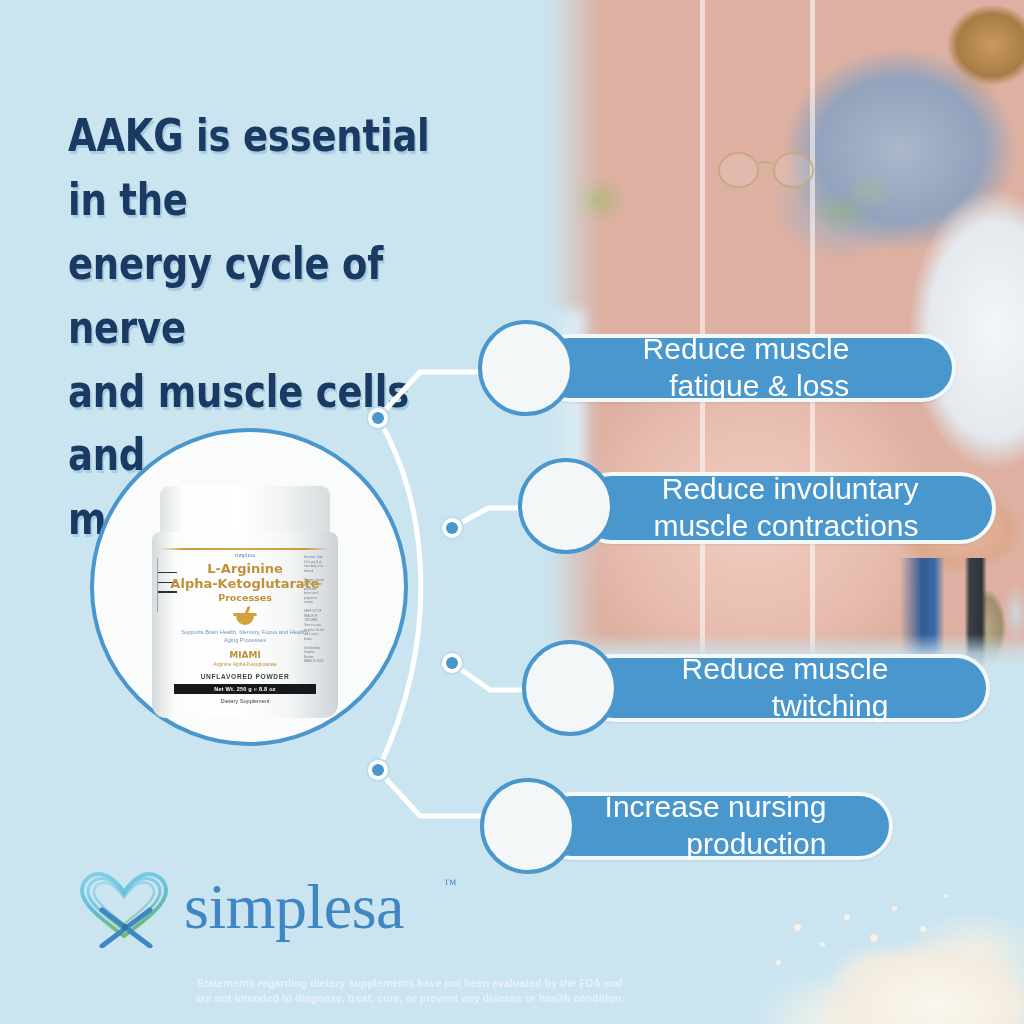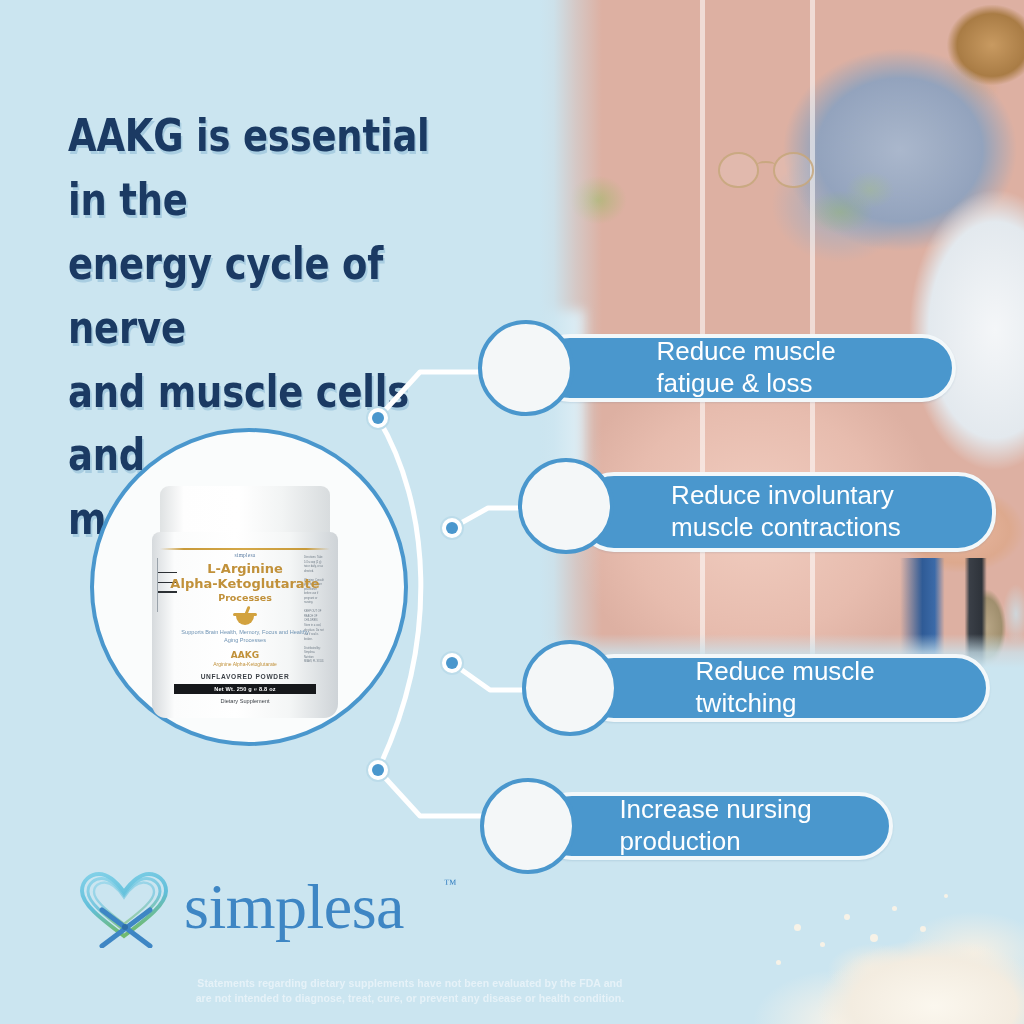--- a/index.html
+++ b/index.html
@@ -227,22 +227,22 @@
 
   
   .callout { position: absolute; }
   .callout .bubble {
     position: absolute; left: 58px; top: 0;
     background: #4a97cd;
     border: 4px solid #f3f8fa;
     border-radius: 38px;
     color: #ffffff;
     display: flex; align-items: center; justify-content: center;
-    text-align: left;
-    font-size: 26px; line-height: 1.22;
+    text-align: right;
+    font-size: 30px; line-height: 1.22;
     padding: 10px 22px;
     white-space: pre-line;
     box-shadow: 0 1px 2px rgba(30,80,120,.12);
   }
   .callout .knob {
     position: absolute; left: 0; top: -14px;
     width: 96px; height: 96px; border-radius: 50%;
     background: #f4f7f8;
     border: 4px solid #4a97cd;
   }
@@ -367,36 +367,36 @@
       <div class="lbl-title">L-Arginine
 Alpha-Ketoglutarate</div>
       <div class="lbl-sub">Processes</div>
       <div class="mortar">
         <div class="pestle"></div>
           <div class="rim"></div>
           <div class="bowl"></div>
       </div>
       <div class="lbl-claim">Supports Brain Health, Memory, Focus and Healthy
 Aging Processes</div>
-      <div class="lbl-aakg">AAKG</div>
+      <div class="lbl-aakg">MIAMI</div>
       <div class="lbl-aakg-sub">Arginine Alpha-Ketoglutarate</div>
       <div class="lbl-unflav">UNFLAVORED POWDER</div>
       <div class="lbl-netwt">Net Wt. 250 g ℮ 8.8 oz</div>
       <div class="lbl-dietary">Dietary Supplement</div>
     </div>
   </div>
 
   <div class="callout" style="left:478px; top:334px;">
     <div class="bubble" style="width:420px; height:68px;">Reduce muscle
 fatigue &amp; loss</div>
     <div class="knob"></div>
   </div>
 
   <div class="callout" style="left:518px; top:472px;">
-    <div class="bubble" style="width:420px; height:80px;">Reduce involuntary
+    <div class="bubble" style="width:420px; height:72px;">Reduce involuntary
 muscle contractions</div>
     <div class="knob"></div>
   </div>
 
   <div class="callout" style="left:522px; top:654px;">
     <div class="bubble" style="width:410px; height:68px;">Reduce muscle
 twitching</div>
     <div class="knob"></div>
   </div>
 

